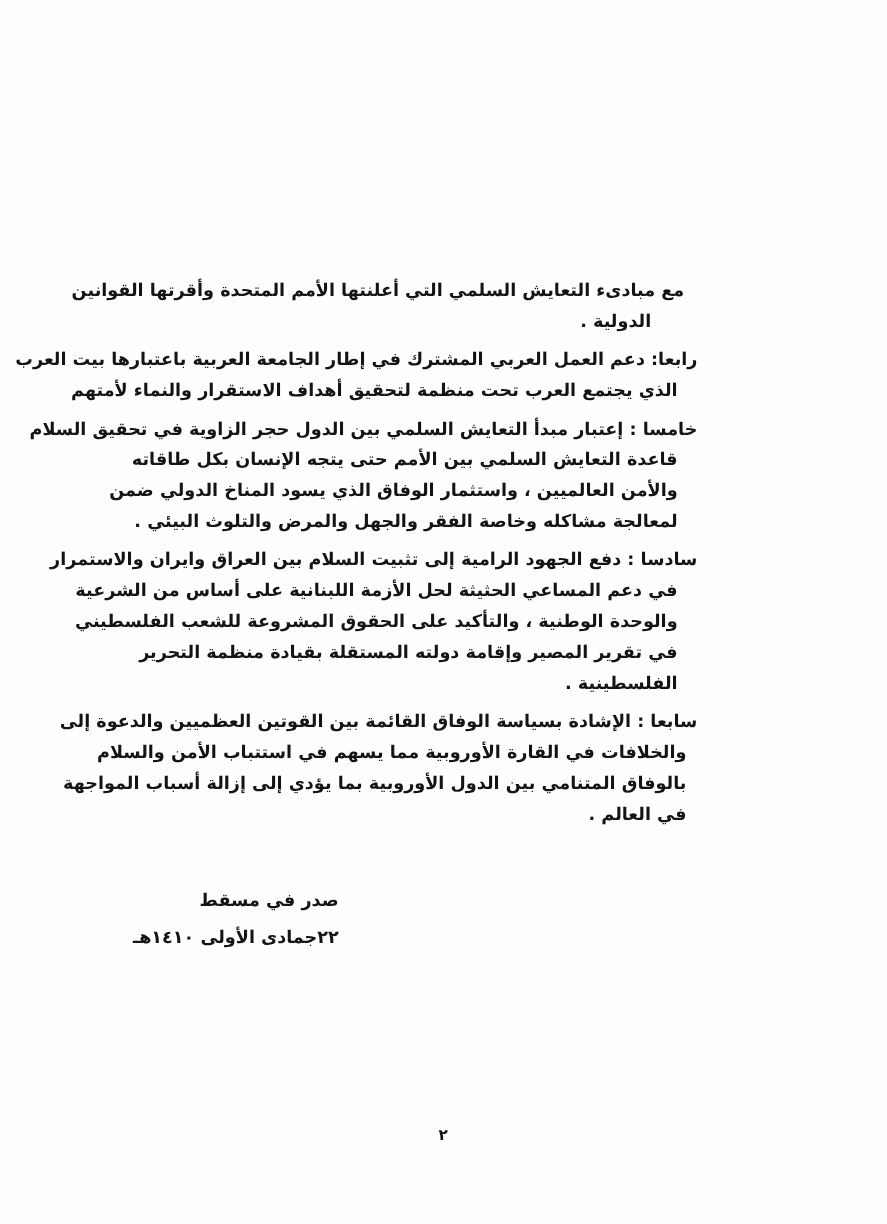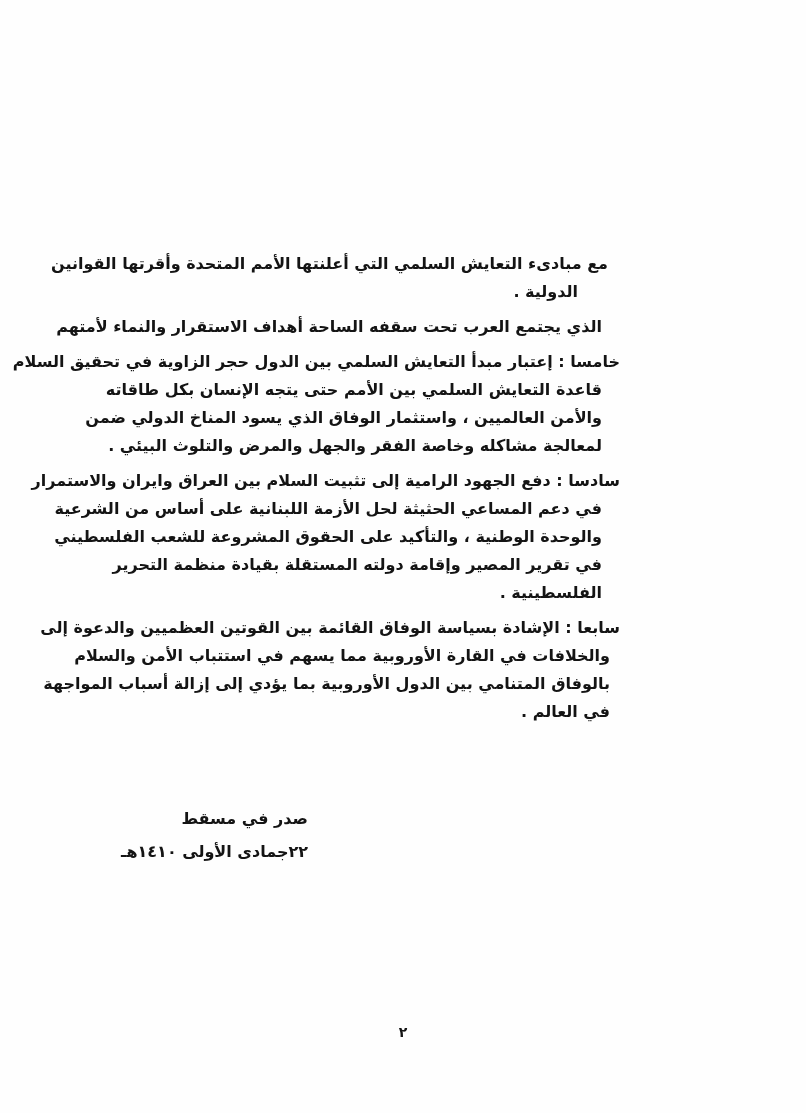--- a/index.html
+++ b/index.html
@@ -12,21 +12,21 @@
     width: 806px;
     height: 1113px;
     background: #fefefe;
     overflow: hidden;
     font-family: "DejaVu Sans", sans-serif;
     color: #141414;
   }
   .text-block {
     position: absolute;
     top: 250px;
-    right: 186px;
+    right: 172px;
     width: 492px;
     direction: rtl;
     font-size: 16px;
     font-weight: bold;
   }
   .para { margin: 0 0 7px 0; }
   .ln {
     height: 28px;
     line-height: 28px;
     white-space: nowrap;
@@ -69,21 +69,22 @@
 <div class="page">
 
   <div class="text-block">
 
     <div class="para">
       <div class="ln ind-12">مع مبادىء التعايش السلمي التي أعلنتها الأمم المتحدة وأقرتها القوانين</div>
       <div class="ln ind-42">الدولية .</div>
     </div>
 
     <div class="para">
-      <div class="ln ind-18">الذي يجتمع العرب تحت سقفه الساحة أهداف الاستقرار والنماء لأمتهم</div>
+      <div class="ln">رابعا: دعم العمل العربي المشترك في إطار الجامعة العربية باعتبارها بيت العرب</div>
+      <div class="ln ind-18">الذي يجتمع العرب تحت منظمة لتحقيق أهداف الاستقرار والنماء لأمتهم</div>
     </div>
 
     <div class="para">
       <div class="ln">خامسا : إعتبار مبدأ التعايش السلمي بين الدول حجر الزاوية في تحقيق السلام</div>
       <div class="ln ind-18">قاعدة التعايش السلمي بين الأمم حتى يتجه الإنسان بكل طاقاته</div>
       <div class="ln ind-18">والأمن العالميين ، واستثمار الوفاق الذي يسود المناخ الدولي ضمن</div>
       <div class="ln ind-18">لمعالجة مشاكله وخاصة الفقر والجهل والمرض والتلوث البيئي .</div>
     </div>
 
     <div class="para">

